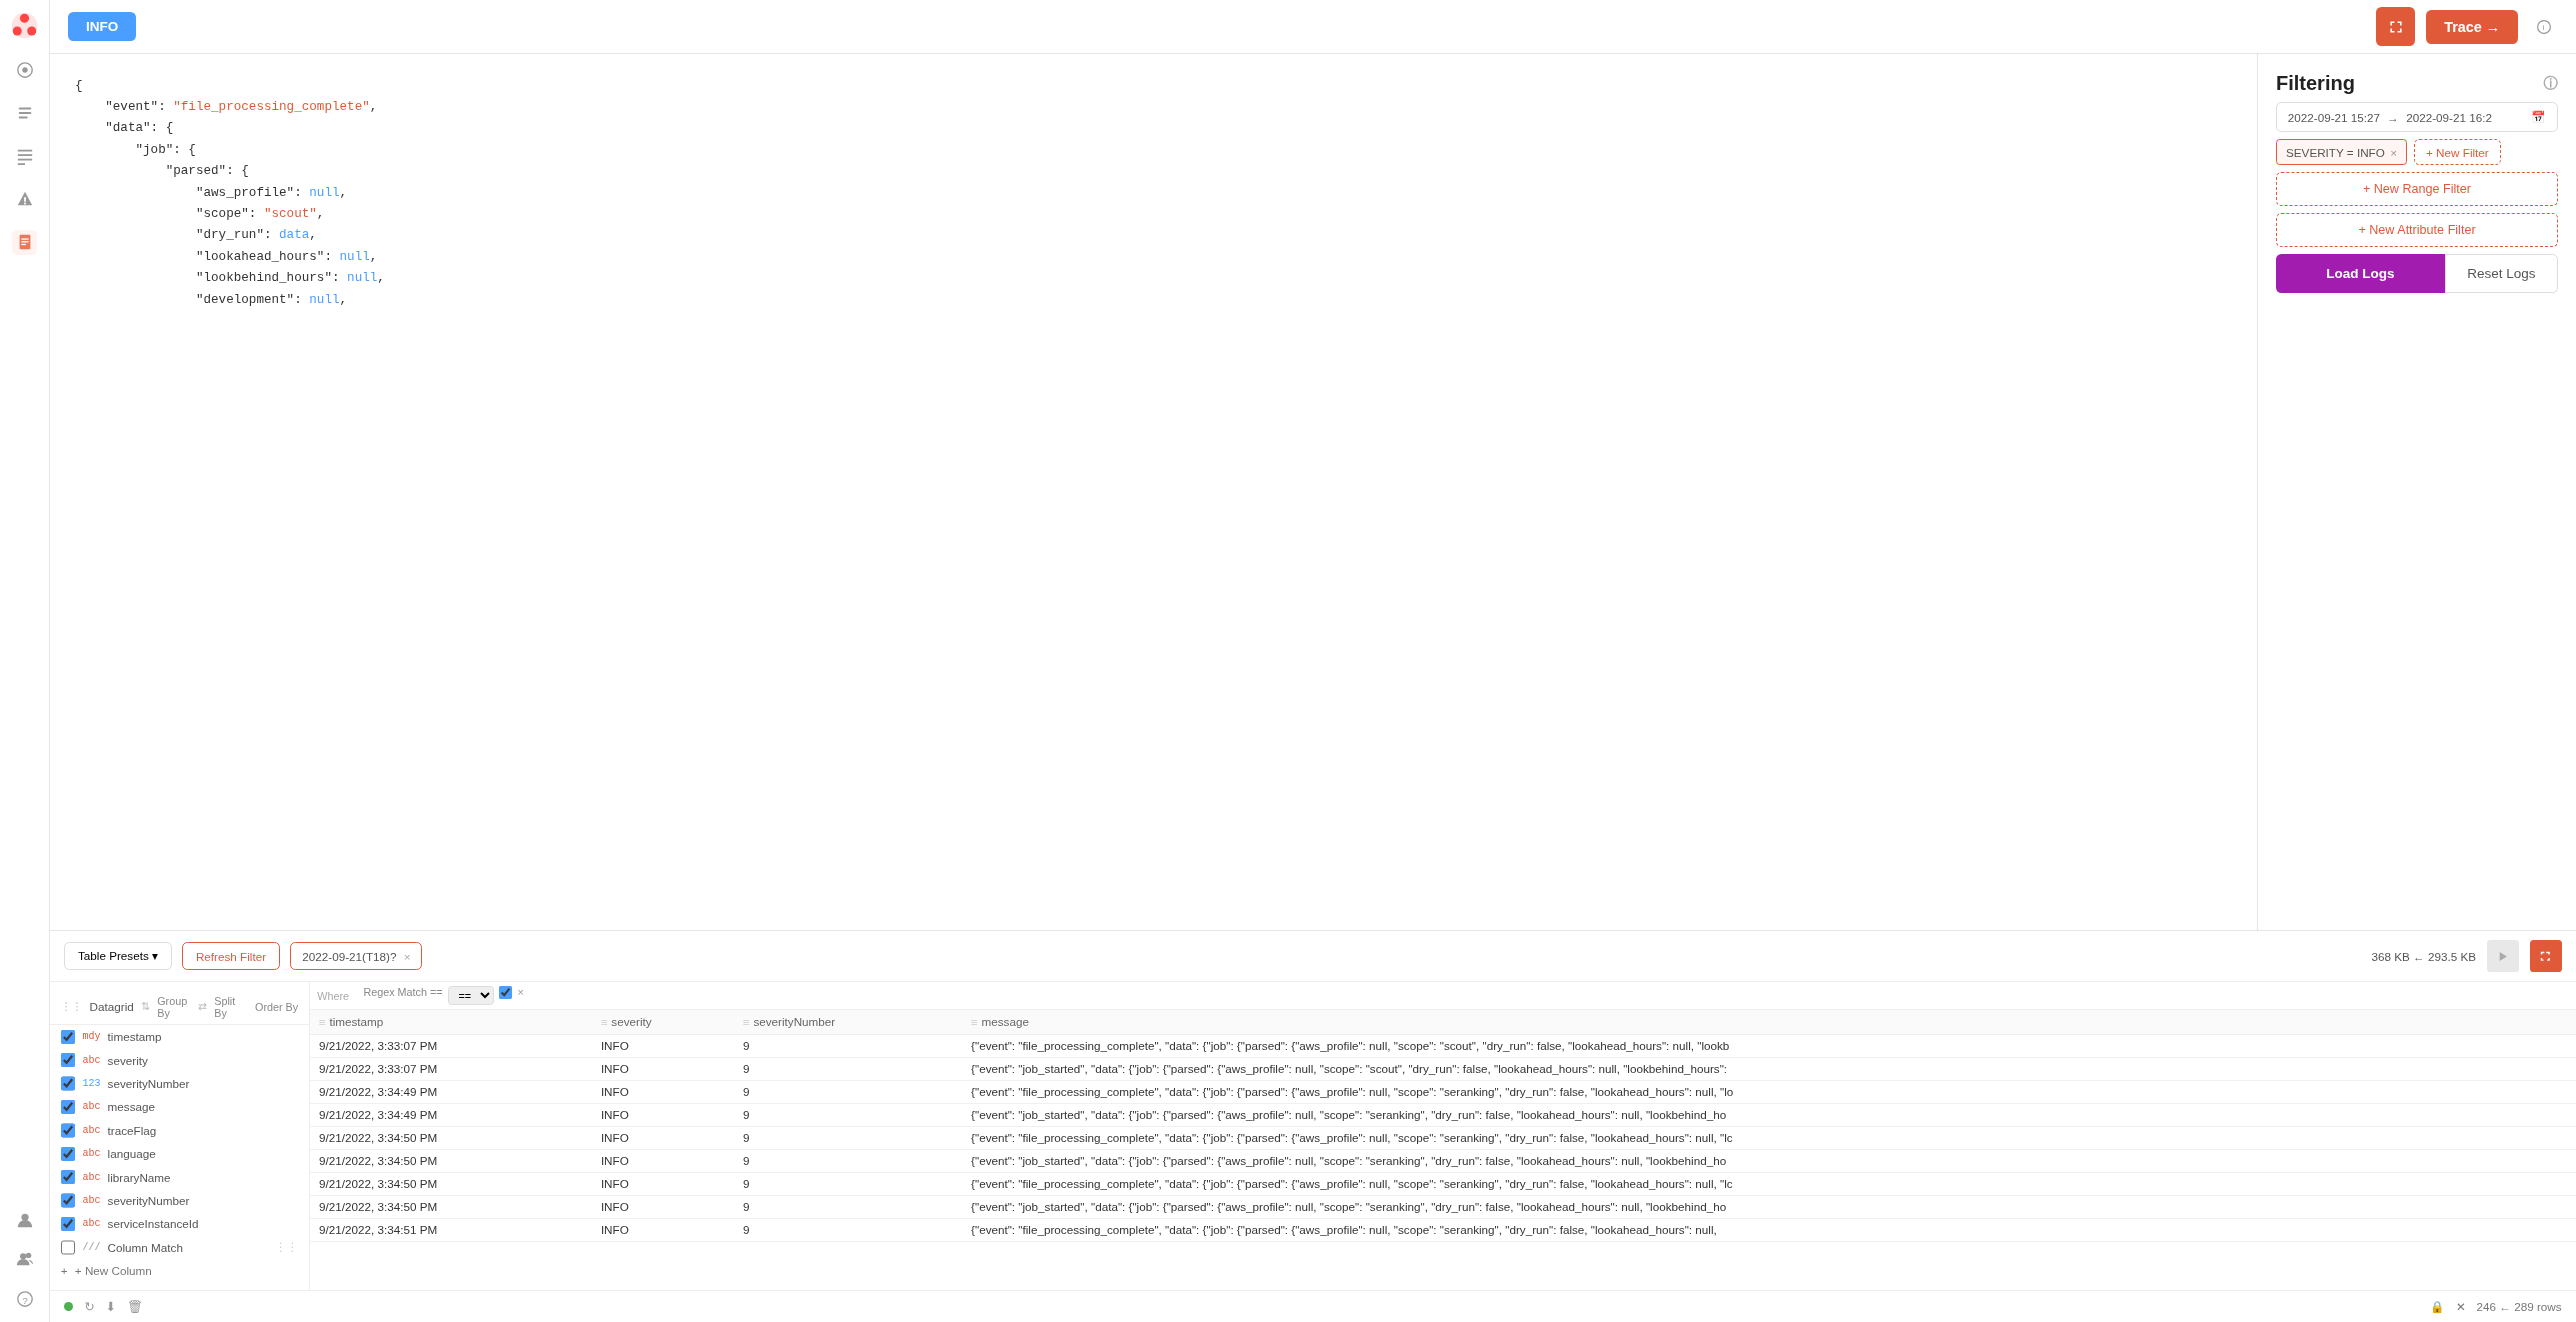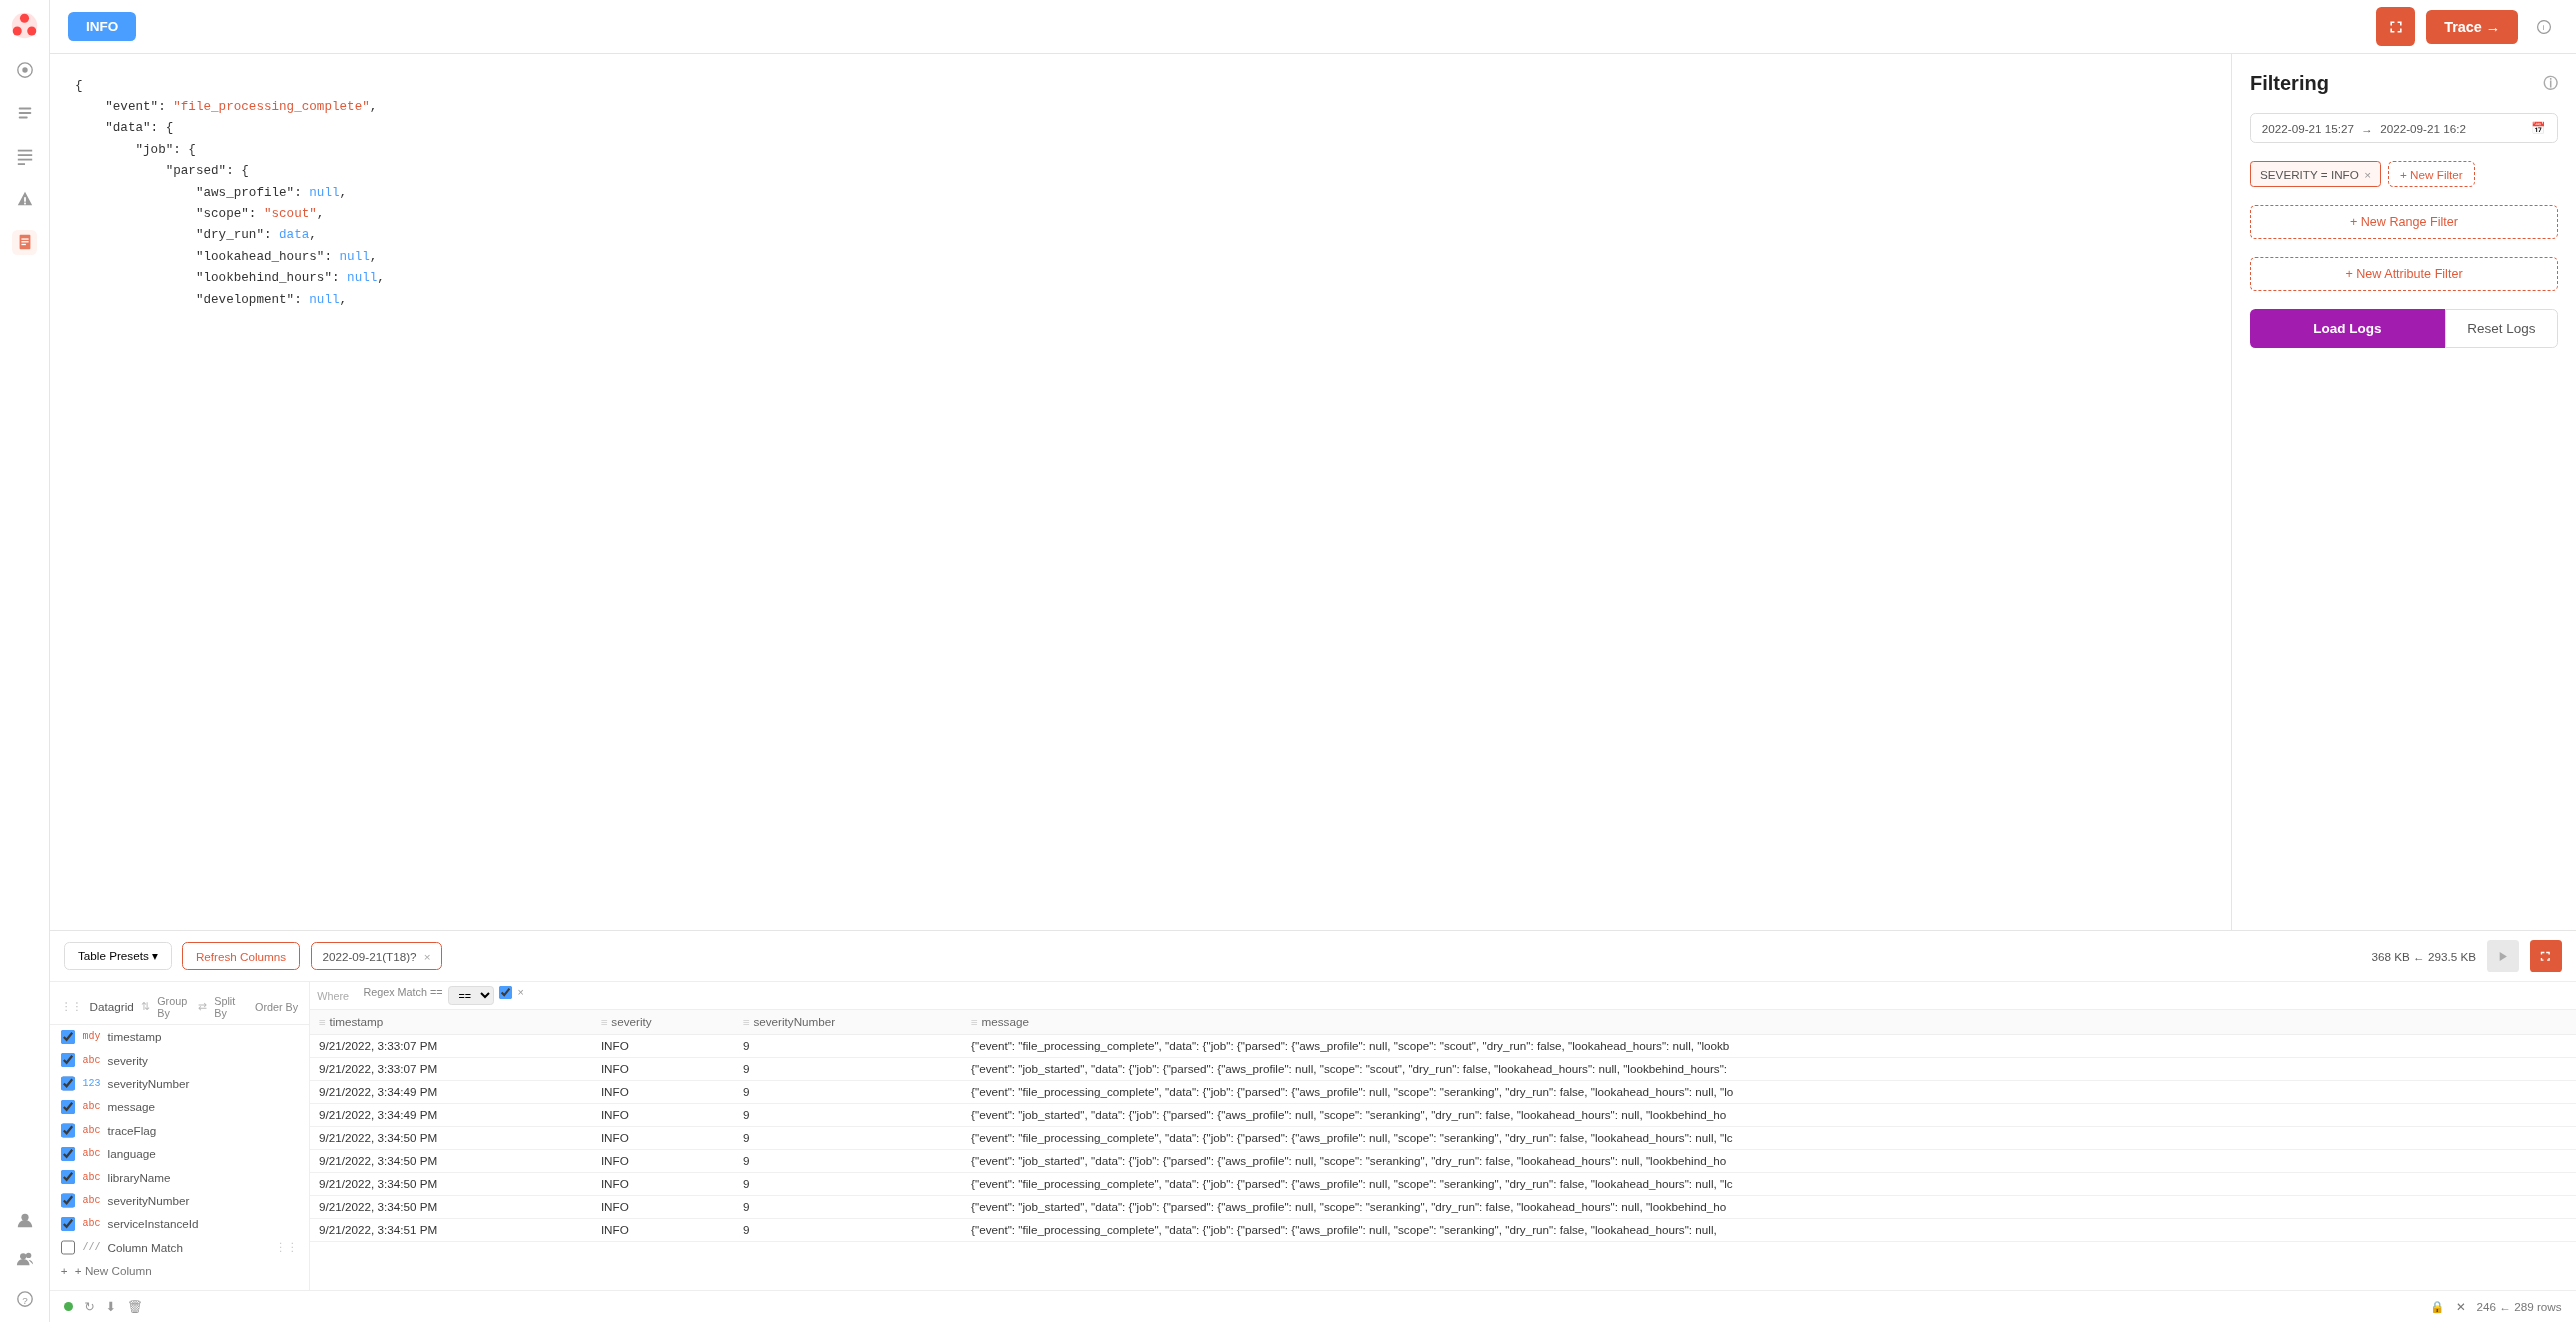--- a/index.html
+++ b/index.html
@@ -29,21 +29,21 @@
     
     .content-area { display: flex; flex: 1; overflow: hidden; }
 
     
     .json-viewer { flex: 1; background: #fff; padding: 21.5px 25px; font-family: 'Courier New', monospace; font-size: 12.6px; line-height: 1.7; color: #333; overflow-y: auto; }
     .json-string { color: #e05a3a; }
     .json-bool { color: #4a9eff; }
     .json-null { color: #4a9eff; }
 
     
-    .right-panel { width: 345px; background: #fff; border-left: 0.9px solid #e5e5e5; padding: 18px; display: flex; flex-direction: column; gap: 18px; flex-shrink: 0; }
+    .right-panel { width: 319px; background: #fff; border-left: 0.9px solid #e5e5e5; padding: 18px; display: flex; flex-direction: column; gap: 7px; flex-shrink: 0; }
     .panel-title { font-size: 20px; font-weight: 600; color: #222; display: flex; align-items: center; justify-content: space-between; }
     .date-range-row { display: flex; align-items: center; gap: 7.2px; border: 0.9px solid #ddd; border-radius: 5.4px; padding: 7.2px 10.8px; font-size: 11.7px; color: #555; }
     .filter-row { display: flex; align-items: center; gap: 7.2px; }
     .filter-tag { background: #fff5f3; border: 0.9px solid #e05a3a; border-radius: 3.6px; padding: 5.4px 9px; font-size: 11.7px; color: #555; display: flex; align-items: center; gap: 5.4px; }
     .filter-tag .close { color: #999; cursor: pointer; }
     .new-filter-btn { border: 1.8px dashed #e05a3a; background: transparent; border-radius: 5.4px; padding: 5.4px 10.8px; font-size: 11.7px; color: #e05a3a; cursor: pointer; }
     .new-range-btn { border: 1.8px dashed #e05a3a; background: transparent; border-radius: 5.4px; padding: 9px 14.4px; font-size: 12.6px; color: #e05a3a; cursor: pointer; width: 100%; text-align: center; }
     .new-attr-btn { border: 1.8px dashed #e05a3a; background: transparent; border-radius: 5.4px; padding: 9px 14.4px; font-size: 12.6px; color: #e05a3a; cursor: pointer; width: 100%; text-align: center; }
     .load-reset-row { display: flex; gap: 0; }
     .load-logs-btn { background: #a21caf; color: #fff; border: none; border-radius: 5.4px 0 0 5.4px; padding: 10.8px 21.5px; font-size: 13.5px; font-weight: 600; cursor: pointer; flex: 1; }
@@ -236,21 +236,21 @@
           <button class="load-logs-btn">Load Logs</button>
           <button class="reset-logs-btn">Reset Logs</button>
         </div>
       </div>
     </div>
 
     <div class="bottom-section">
 
       <div class="toolbar-row">
         <button class="table-presets-btn">Table Presets ▾</button>
-        <button class="refresh-cols-btn">Refresh Columns</button>
+        <button class="refresh-cols-btn">Refresh Filter</button>
         <div class="date-filter-input">
           <span>2022-09-21(T18)?</span>
           <span style="color:#aaa;cursor:pointer;">×</span>
         </div>
         <span class="kb-info">368 KB ← 293.5 KB</span>
         <button class="play-btn">
           <svg viewBox="0 0 12 12" width="10.8" height="10.8" fill="#aaa">
               <polygon points="3,1 11,6 3,11"></polygon>
             </svg>
         </button>

